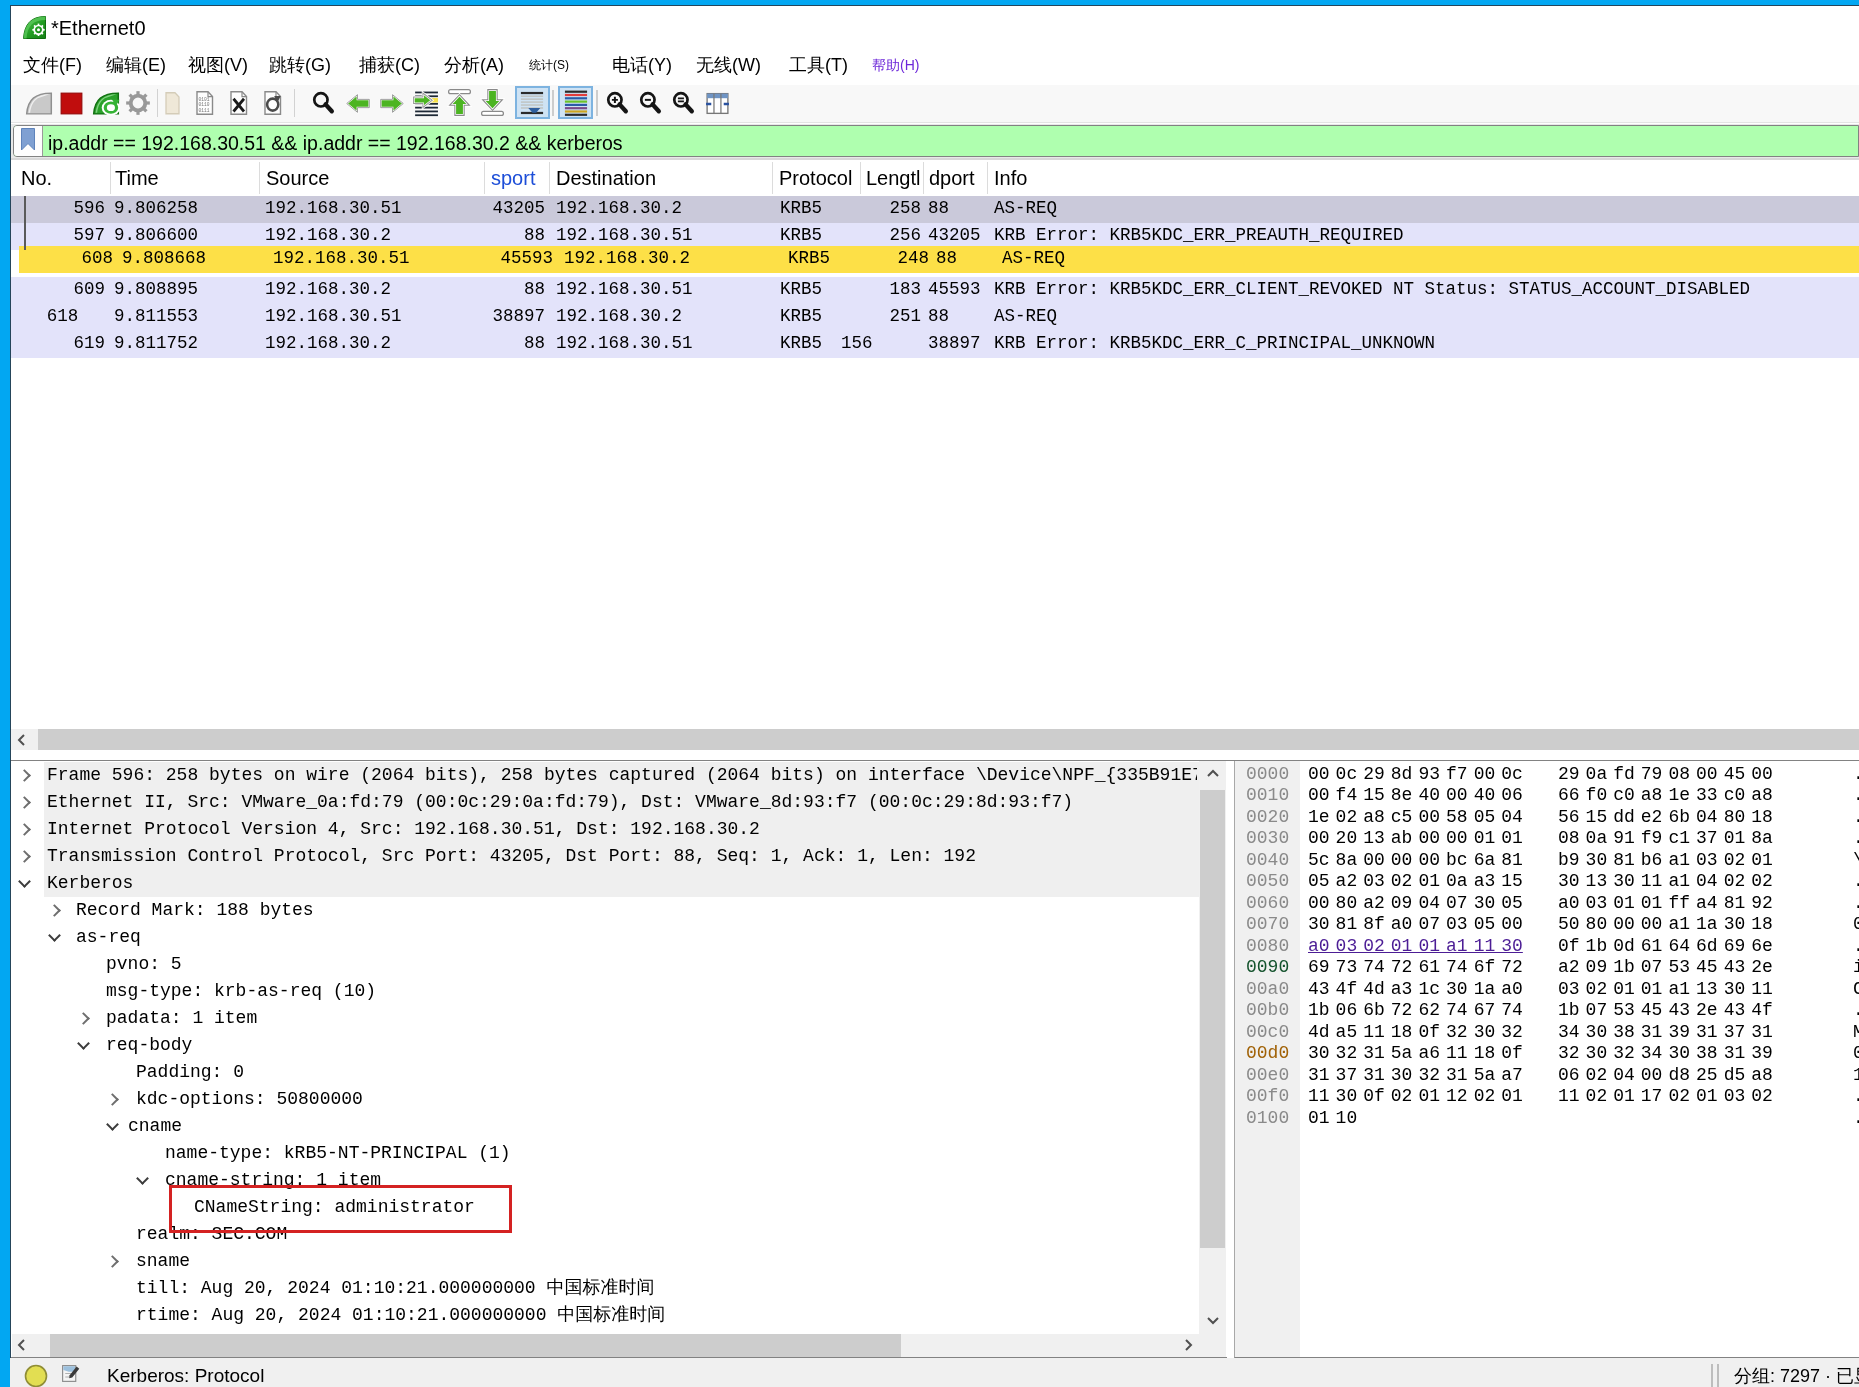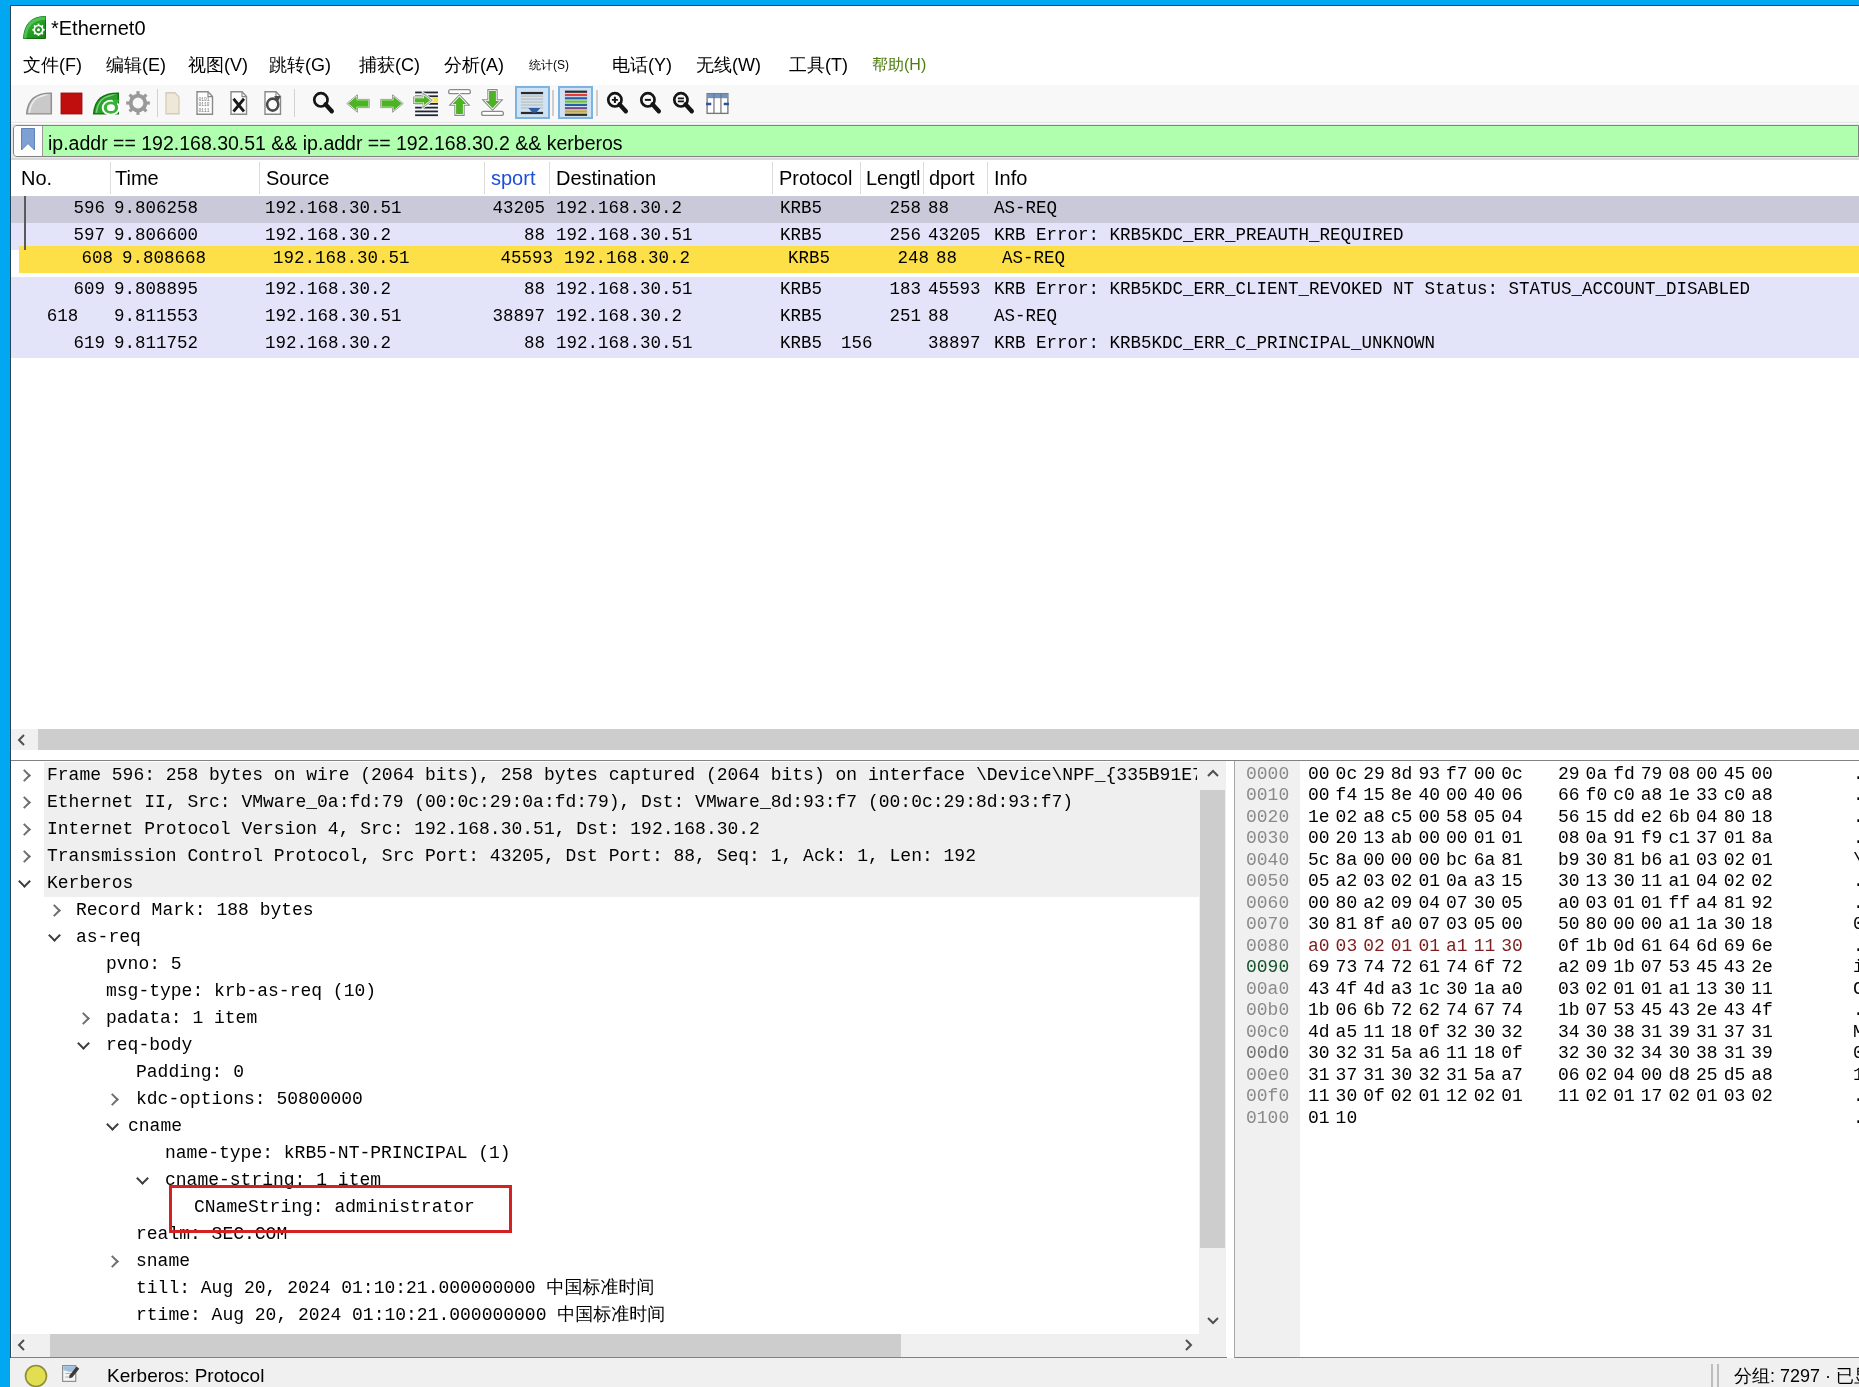--- a/index.html
+++ b/index.html
@@ -47,21 +47,21 @@
 <div class="abs" style="left:23px;top:50px;height:30px;line-height:30px;font-size:18px;color:#000;">文件(F)</div>
 <div class="abs" style="left:106px;top:50px;height:30px;line-height:30px;font-size:18px;color:#000;">编辑(E)</div>
 <div class="abs" style="left:188px;top:50px;height:30px;line-height:30px;font-size:18px;color:#000;">视图(V)</div>
 <div class="abs" style="left:269px;top:50px;height:30px;line-height:30px;font-size:18px;color:#000;">跳转(G)</div>
 <div class="abs" style="left:359px;top:50px;height:30px;line-height:30px;font-size:18px;color:#000;">捕获(C)</div>
 <div class="abs" style="left:444px;top:50px;height:30px;line-height:30px;font-size:18px;color:#000;">分析(A)</div>
 <div class="abs" style="left:529px;top:50px;height:30px;line-height:30px;font-size:12px;color:#000;">统计(S)</div>
 <div class="abs" style="left:612px;top:50px;height:30px;line-height:30px;font-size:18px;color:#000;">电话(Y)</div>
 <div class="abs" style="left:696px;top:50px;height:30px;line-height:30px;font-size:18px;color:#000;">无线(W)</div>
 <div class="abs" style="left:789px;top:50px;height:30px;line-height:30px;font-size:18px;color:#000;">工具(T)</div>
-<div class="abs" style="left:872px;top:50px;height:30px;line-height:30px;font-size:16px;color:#4d7c0f;">帮助(H)</div>
+<div class="abs" style="left:872px;top:50px;height:30px;line-height:30px;font-size:14px;color:#6d28d9;">帮助(H)</div>
 <div class="abs" style="left:11px;top:85px;width:1848px;height:38px;background:#f8f8f8;border-bottom:1px solid #e4e4e4;"></div>
 <div class="abs" style="left:515px;top:86px;width:35px;height:33px;background:#cfe3f4;border:2px solid #7db3e0;"></div>
 <div class="abs" style="left:558px;top:86px;width:35px;height:33px;background:#cfe3f4;border:2px solid #7db3e0;"></div>
 <svg class="abs" style="left:23px;top:90px;" width="32" height="27" viewBox="0 0 26 26" preserveAspectRatio="none">
     <path d="M3 23 C4 9 10 3 23 3 L23 23 Z" fill="#c9c9c9" stroke="#8f8f8f" stroke-width="1.2"></path>
     <path d="M4.5 22 C6 10 11 4.5 21.5 4.2 L12 8 C8.5 11 6.5 15 5.8 22 Z" fill="#efefef"></path>
   </svg>
 <svg class="abs" style="left:58px;top:90px;" width="27" height="27" viewBox="0 0 26 26" preserveAspectRatio="none">
     <rect x="3" y="3" width="20" height="20" fill="#c00d0d" stroke="#900707" stroke-width="1"></rect>
   </svg>
@@ -382,40 +382,40 @@
 <div class="hexrow mono" style="left:1853px;top:871.0px;color:#000;">........ 0.0.....</div>
 <div class="hexrow mono" style="left:1246px;top:892.5px;color:#8a8a8a;">0060</div>
 <div class="hexrow mono" style="left:1308px;top:892.5px;color:#000;word-spacing:-4.8px;">00 80 a2 09 04 07 30 05</div>
 <div class="hexrow mono" style="left:1558px;top:892.5px;color:#000;word-spacing:-4.8px;">a0 03 01 01 ff a4 81 92</div>
 <div class="hexrow mono" style="left:1853px;top:892.5px;color:#000;">......0. ........</div>
 <div class="hexrow mono" style="left:1246px;top:914.0px;color:#8a8a8a;">0070</div>
 <div class="hexrow mono" style="left:1308px;top:914.0px;color:#000;word-spacing:-4.8px;">30 81 8f a0 07 03 05 00</div>
 <div class="hexrow mono" style="left:1558px;top:914.0px;color:#000;word-spacing:-4.8px;">50 80 00 00 a1 1a 30 18</div>
 <div class="hexrow mono" style="left:1853px;top:914.0px;color:#000;">0....... P.....0.</div>
 <div class="hexrow mono" style="left:1246px;top:935.5px;color:#8a8a8a;">0080</div>
-<div class="hexrow mono" style="left:1308px;top:935.5px;color:#7f1d1d;word-spacing:-4.8px;">a0 03 02 01 01 a1 11 30</div>
+<div class="hexrow mono" style="left:1308px;top:935.5px;color:#4c1d95;word-spacing:-4.8px;text-decoration:underline;">a0 03 02 01 01 a1 11 30</div>
 <div class="hexrow mono" style="left:1558px;top:935.5px;color:#000;word-spacing:-4.8px;">0f 1b 0d 61 64 6d 69 6e</div>
 <div class="hexrow mono" style="left:1853px;top:935.5px;color:#000;">.......0 ...admin</div>
 <div class="hexrow mono" style="left:1246px;top:957.0px;color:#14532d;">0090</div>
 <div class="hexrow mono" style="left:1308px;top:957.0px;color:#000;word-spacing:-4.8px;">69 73 74 72 61 74 6f 72</div>
 <div class="hexrow mono" style="left:1558px;top:957.0px;color:#000;word-spacing:-4.8px;">a2 09 1b 07 53 45 43 2e</div>
 <div class="hexrow mono" style="left:1853px;top:957.0px;color:#000;">istrator ....SEC.</div>
 <div class="hexrow mono" style="left:1246px;top:978.5px;color:#8a8a8a;">00a0</div>
 <div class="hexrow mono" style="left:1308px;top:978.5px;color:#000;word-spacing:-4.8px;">43 4f 4d a3 1c 30 1a a0</div>
 <div class="hexrow mono" style="left:1558px;top:978.5px;color:#000;word-spacing:-4.8px;">03 02 01 01 a1 13 30 11</div>
 <div class="hexrow mono" style="left:1853px;top:978.5px;color:#000;">COM..0.. ......0.</div>
 <div class="hexrow mono" style="left:1246px;top:1000.0px;color:#8a8a8a;">00b0</div>
 <div class="hexrow mono" style="left:1308px;top:1000.0px;color:#000;word-spacing:-4.8px;">1b 06 6b 72 62 74 67 74</div>
 <div class="hexrow mono" style="left:1558px;top:1000.0px;color:#000;word-spacing:-4.8px;">1b 07 53 45 43 2e 43 4f</div>
 <div class="hexrow mono" style="left:1853px;top:1000.0px;color:#000;">..krbtgt ..SEC.CO</div>
 <div class="hexrow mono" style="left:1246px;top:1021.5px;color:#8a8a8a;">00c0</div>
 <div class="hexrow mono" style="left:1308px;top:1021.5px;color:#000;word-spacing:-4.8px;">4d a5 11 18 0f 32 30 32</div>
 <div class="hexrow mono" style="left:1558px;top:1021.5px;color:#000;word-spacing:-4.8px;">34 30 38 31 39 31 37 31</div>
 <div class="hexrow mono" style="left:1853px;top:1021.5px;color:#000;">M....202 40819171</div>
-<div class="hexrow mono" style="left:1246px;top:1043.0px;color:#737373;">00d0</div>
+<div class="hexrow mono" style="left:1246px;top:1043.0px;color:#a16207;">00d0</div>
 <div class="hexrow mono" style="left:1308px;top:1043.0px;color:#000;word-spacing:-4.8px;">30 32 31 5a a6 11 18 0f</div>
 <div class="hexrow mono" style="left:1558px;top:1043.0px;color:#000;word-spacing:-4.8px;">32 30 32 34 30 38 31 39</div>
 <div class="hexrow mono" style="left:1853px;top:1043.0px;color:#000;">021Z.... 20240819</div>
 <div class="hexrow mono" style="left:1246px;top:1064.5px;color:#8a8a8a;">00e0</div>
 <div class="hexrow mono" style="left:1308px;top:1064.5px;color:#000;word-spacing:-4.8px;">31 37 31 30 32 31 5a a7</div>
 <div class="hexrow mono" style="left:1558px;top:1064.5px;color:#000;word-spacing:-4.8px;">06 02 04 00 d8 25 d5 a8</div>
 <div class="hexrow mono" style="left:1853px;top:1064.5px;color:#000;">171021Z. .....%..</div>
 <div class="hexrow mono" style="left:1246px;top:1086.0px;color:#8a8a8a;">00f0</div>
 <div class="hexrow mono" style="left:1308px;top:1086.0px;color:#000;word-spacing:-4.8px;">11 30 0f 02 01 12 02 01</div>
 <div class="hexrow mono" style="left:1558px;top:1086.0px;color:#000;word-spacing:-4.8px;">11 02 01 17 02 01 03 02</div>

